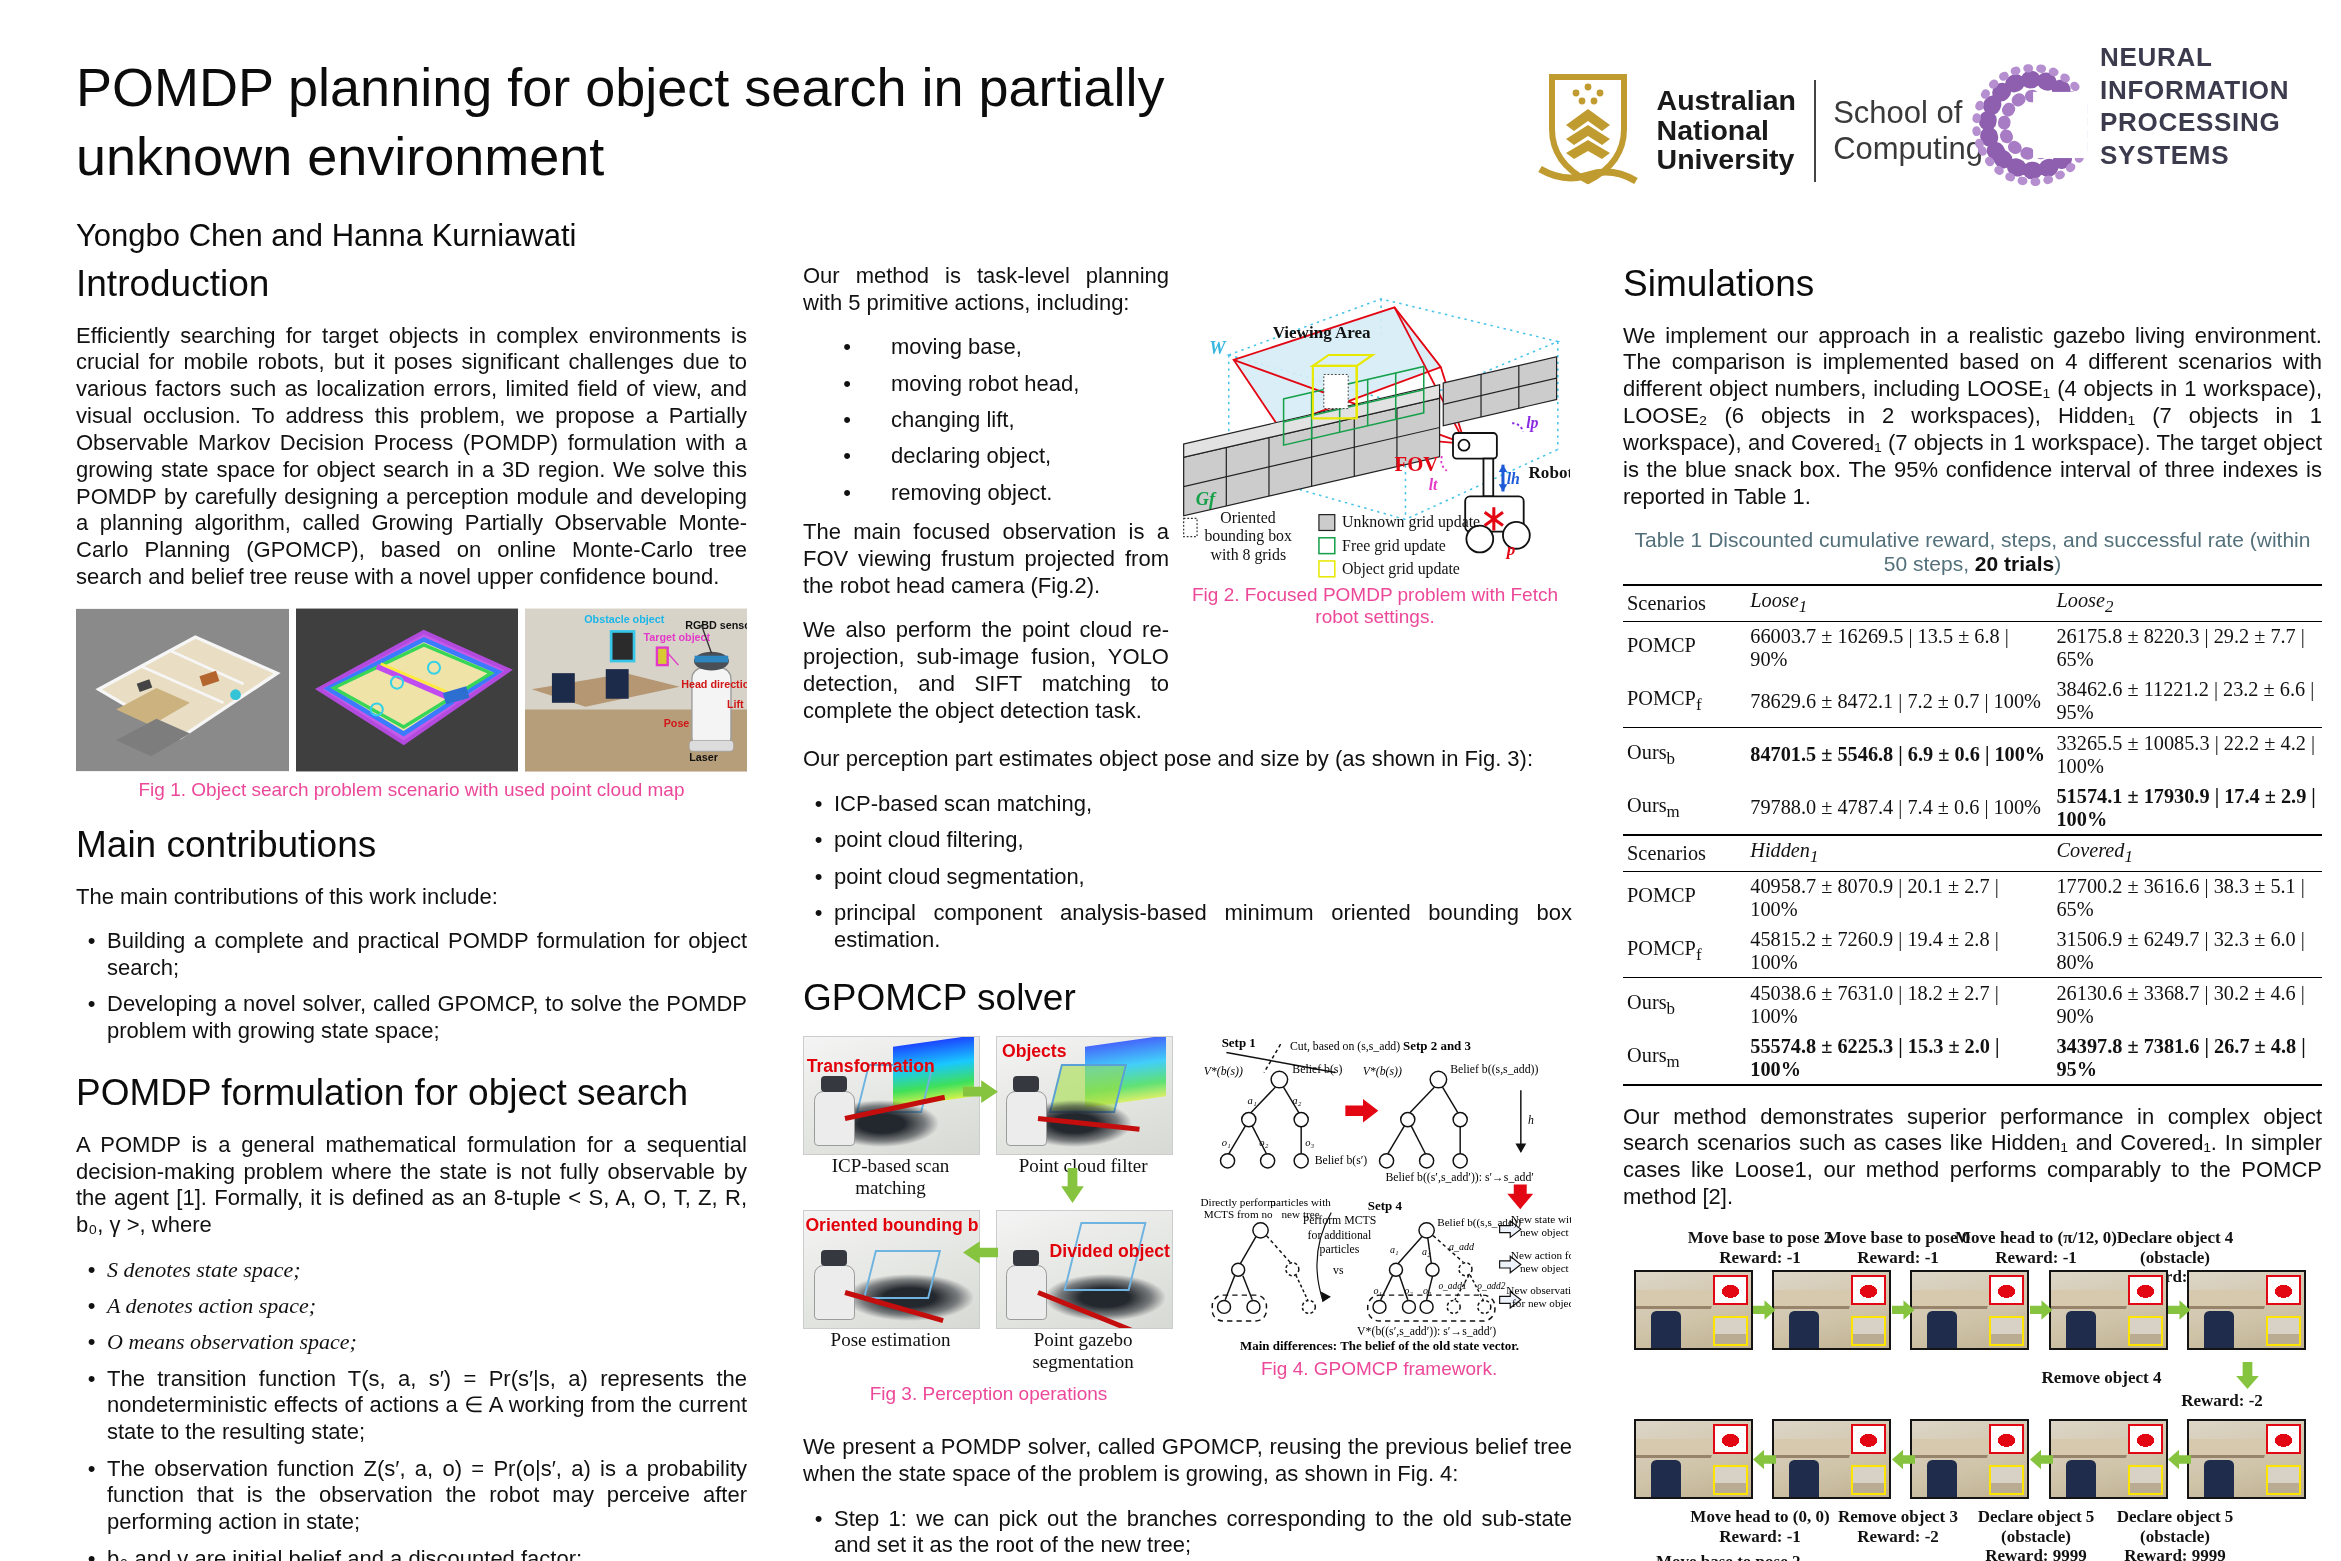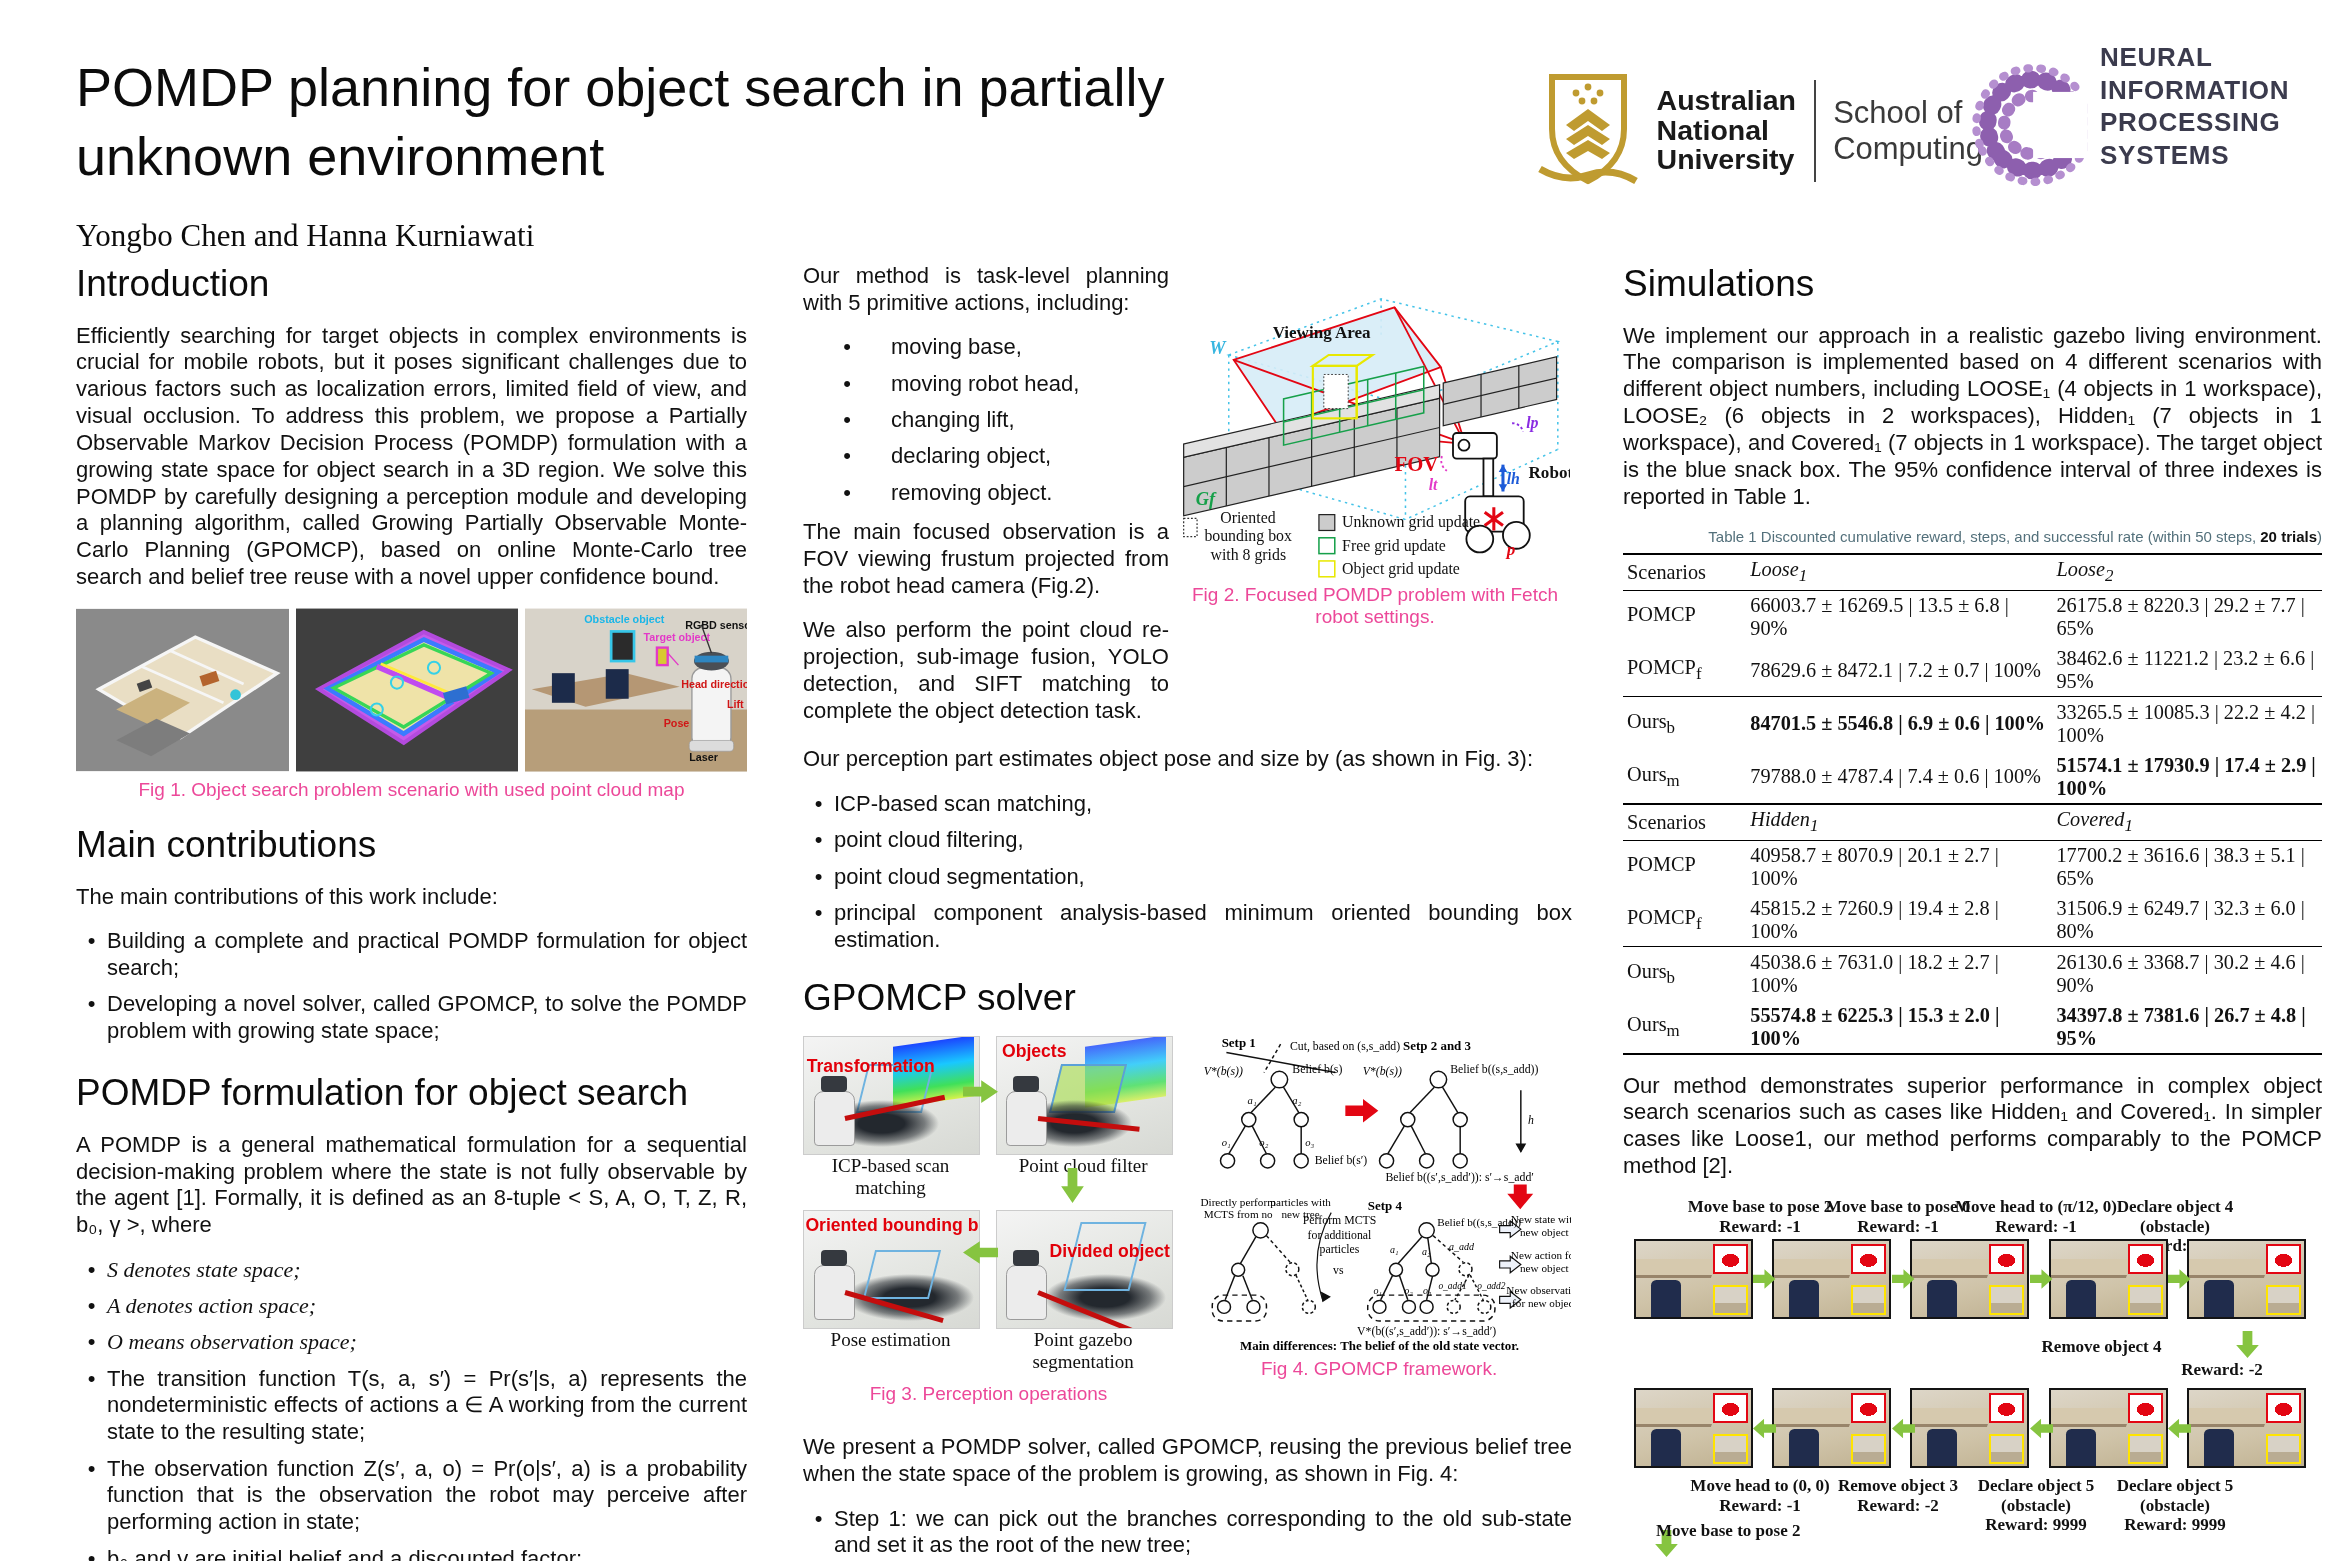--- a/index.html
+++ b/index.html
@@ -1,20 +1,20 @@
 <!DOCTYPE html>
 <html style="font-size:11px"><head>
 <meta charset="utf-8">
 <style>
   html,body{margin:0;padding:0;background:#888;}
   .poster{position:relative;width:2342px;height:1561px;background:#ffffff;overflow:hidden;
           font-family:"Liberation Sans",sans-serif;color:#111;}
   
   .title{position:absolute;left:76px;top:53px;font-size:54px;line-height:1.28;font-weight:400;color:#0c0c0c;}
-  .authors{position:absolute;left:76px;top:218px;font-size:31px;color:#0c0c0c;font-family:Liberation Serif, serif;}
+  .authors{position:absolute;left:76px;top:218px;font-size:31px;color:#0c0c0c;}
   .anu{position:absolute;left:1537px;top:73px;display:flex;align-items:center;gap:17.6px;}
   .anu-name{font-size:28.5px;line-height:1.05;font-weight:700;color:#1a1a1a;}
   .anu-sep{width:2px;height:102px;background:#444;}
   .anu-dept{font-size:31px;line-height:1.15;font-weight:400;color:#3a3a3a;}
   .neurips{position:absolute;left:1969px;top:41px;display:flex;align-items:flex-start;gap:12.2px;}
   .neurips-text{font-size:26px;line-height:1.25;font-weight:700;color:#3b3b4d;letter-spacing:0.7px;}
   
   .col{position:absolute;top:263px;}
   #col-left{left:76px;width:671px;}
   #col-mid{left:803px;width:769px;}
@@ -51,21 +51,21 @@
   .ga{background:#86c440;clip-path:polygon(0% 32%,52% 32%,52% 8%,100% 50%,52% 92%,52% 68%,0% 68%);}
   
   table.t1{border-collapse:collapse;width:100%;font-family:"Liberation Serif",serif;font-size:20.3px;margin-bottom:17.6px;}
   table.t1 td{padding:3.4px 4.1px;vertical-align:middle;}
   .t-top{border-top:2.7px solid #000;}
   .t-rule{border-top:1.4px solid #000;}
   .t-thick{border-top:2.7px double #000;}
   .t-bottom{border-bottom:2.7px solid #000;}
   .scen-it{font-style:italic;}
   .cell-bold{font-weight:700;}
-  .t1cap{font-size:15px;text-align:right;margin:2.7px 0 8.1px 0;color:#53707b;}
+  .t1cap{font-size:21px;text-align:center;margin:2.7px 0 8.1px 0;color:#53707b;}
   .t1cap .dark{color:#111;font-weight:700;}
   
   .fig5{position:relative;width:678px;height:686px;margin:9.5px auto 0 auto;font-family:"Liberation Serif",serif;}
   .f5lab{position:absolute;width:169px;text-align:center;font-weight:700;font-size:17px;line-height:1.12;}
   .f5frame{position:absolute;width:119px;height:80px;border:2.7px solid #141414;background:linear-gradient(165deg,#ddd6c8 0%,#cfc3a8 60%,#bfb191 100%);box-sizing:border-box;overflow:hidden;}
   .f5chair{position:absolute;left:15px;bottom:-4.1px;width:30px;height:42px;background:#202c4c;border-radius:5.4px 5.4px 0 0;}
   .f5tab{position:absolute;left:-6.8px;top:17.6px;width:85px;height:16.3px;background:#d6c9ae;transform:skewX(-18deg);border-bottom:3.4px solid #98846a;}
   .f5red{position:absolute;right:2.7px;top:2.7px;width:35px;height:30px;border:2.7px solid #e30613;background:
          radial-gradient(closest-side at 50% 55%, #e30613 55%, #ffffff 56%) #fff;box-sizing:border-box;}
   .f5yel{position:absolute;right:2.7px;bottom:2.7px;width:35px;height:30px;border:2.7px solid #ffe400;background:linear-gradient(180deg,#d8d2c6 60%,#b9ac93 60%);box-sizing:border-box;}

